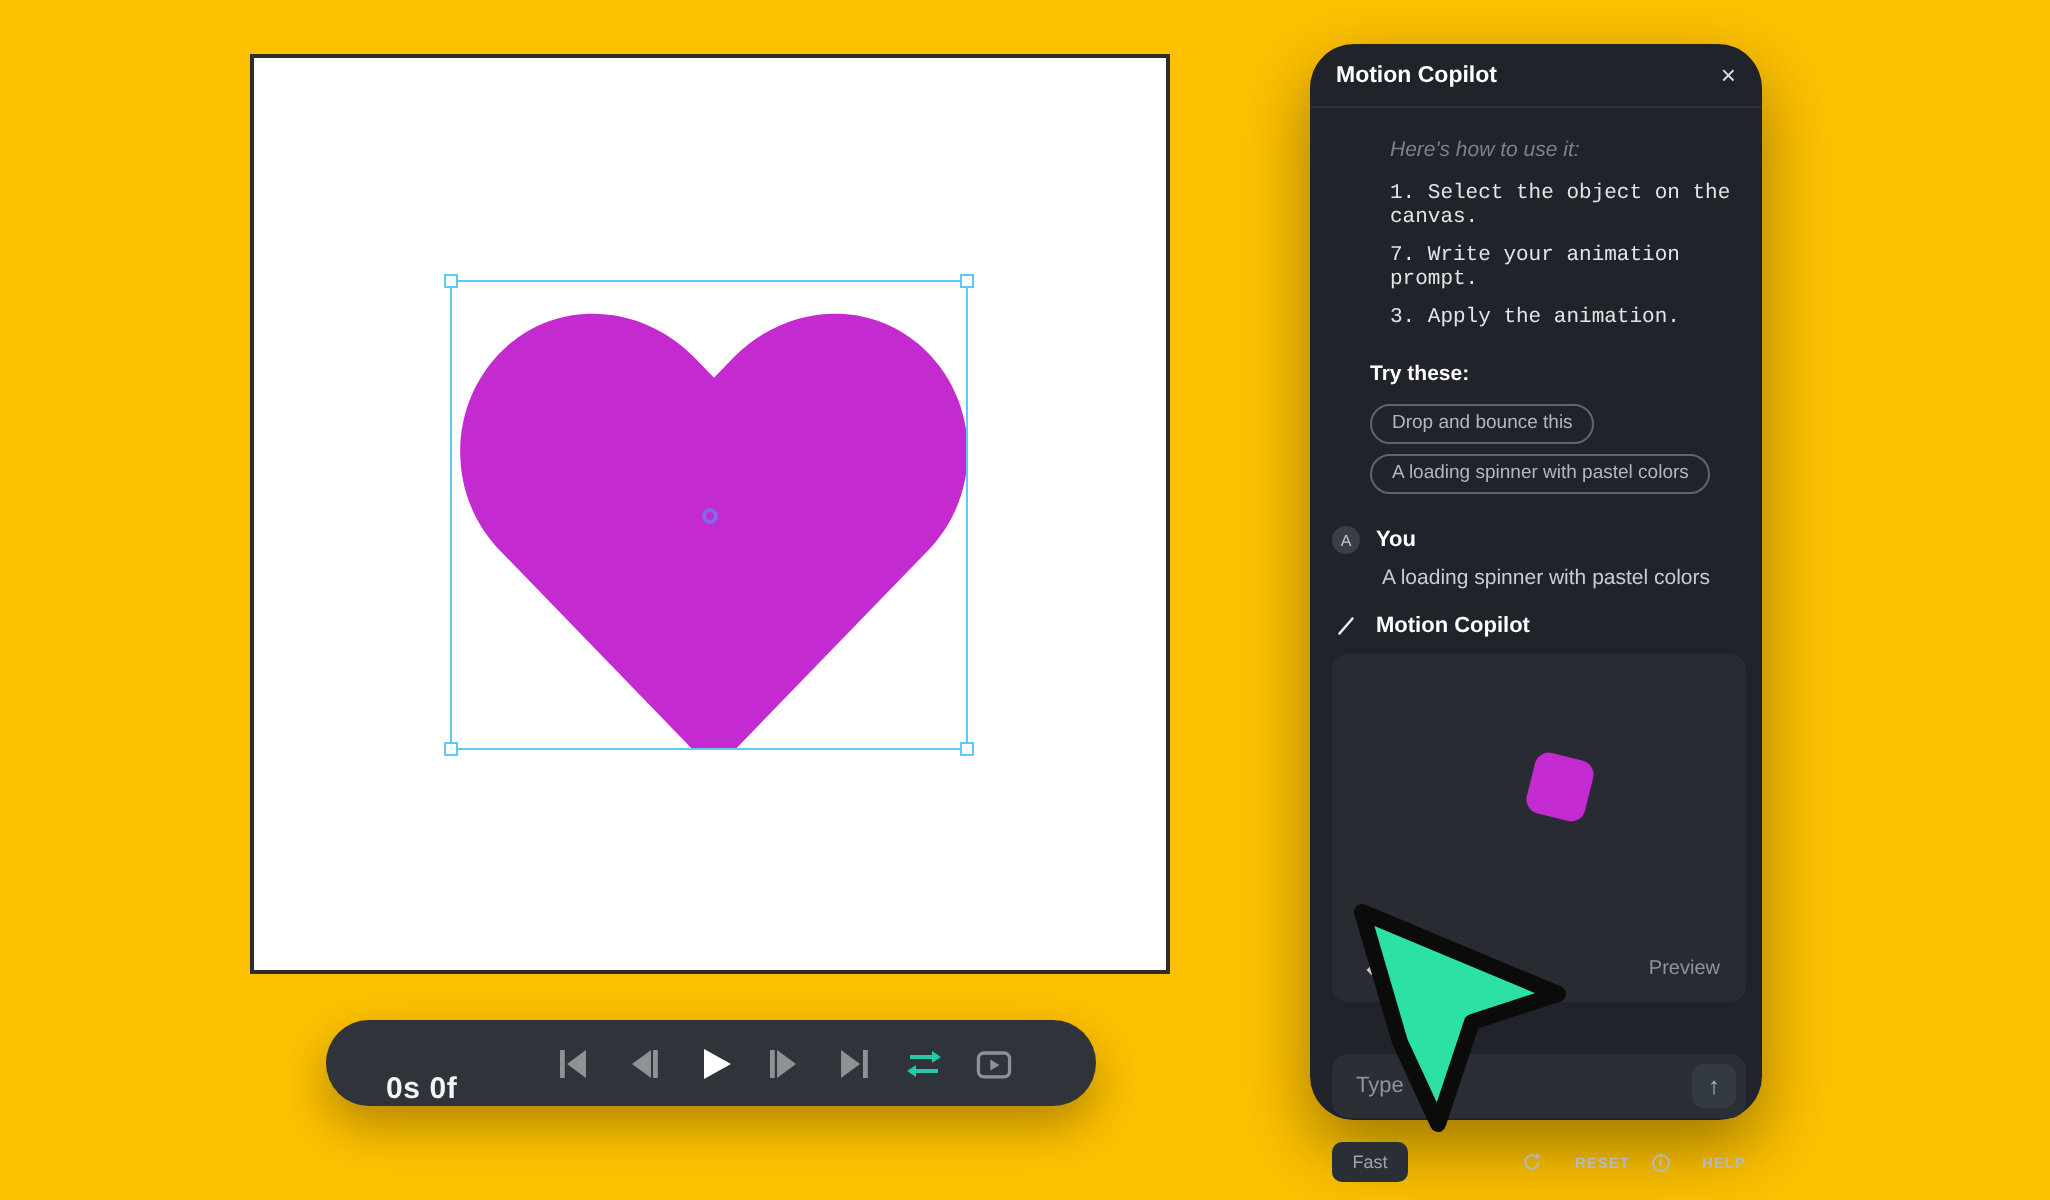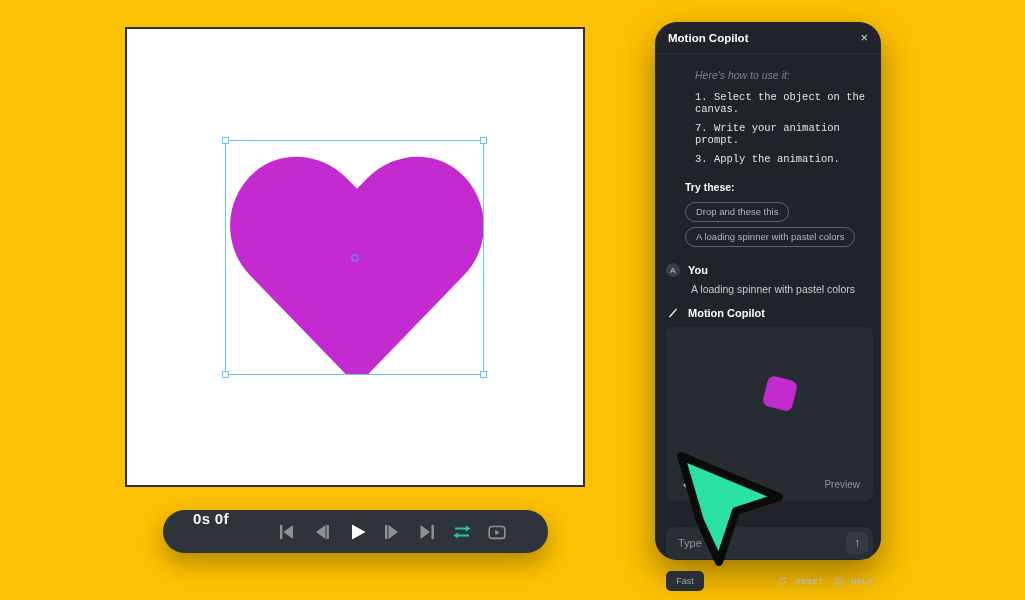--- a/index.html
+++ b/index.html
@@ -20,21 +20,21 @@
   .handle{position:absolute;width:7px;height:7px;background:#ffffff;
     border:1.5px solid var(--selection_blue,#5FC9F8);box-sizing:border-box;}
   .handle.tl{left:-4px;top:-4px}.handle.tr{right:-4px;top:-4px}
   .handle.bl{left:-4px;bottom:-4px}.handle.br{right:-4px;bottom:-4px}
   .anchor{position:absolute;left:50%;top:50%;width:8px;height:8px;margin:-4px 0 0 -4px;
     border:2px solid var(--anchor_purple,#7E6BF2);border-radius:50%;box-sizing:border-box;}
 
   
   .playbar{position:absolute;left:163px;top:510px;width:385px;height:43px;
     border-radius:22px;background:var(--playbar_bg,#2F343B);
-    box-shadow:0 10px 24px rgba(0,0,0,.30);display:flex;align-items:flex-start;}
+    box-shadow:0 10px 24px rgba(0,0,0,.30);display:flex;align-items:flex-end;}
   .pb-time{margin-left:30px;font-size:15px;font-weight:bold;color:#F3F4F6;letter-spacing:.3px;}
   .pb-buttons{position:absolute;left:112px;top:0;height:43px;display:flex;gap:11px;align-items:center;}
   .pb-btn{width:24px;height:24px;display:flex;align-items:center;justify-content:center;color:var(--icon_gray,#8E9196);}
   .pb-btn.play{color:#ffffff;}
   .pb-btn.loop{color:var(--loop_teal,#24C8A6);}
   .pb-btn svg{display:block;}
 
   
   .panel{position:absolute;left:655px;top:22px;width:226px;height:538px;
     background:var(--panel_bg,#202329);border-radius:22px;
@@ -69,21 +69,21 @@
   .prompt-row{margin-top:26px;position:relative;}
   .prompt-input{width:100%;height:32px;box-sizing:border-box;background:#2a2e35;border:none;
     border-radius:8px;padding:0 36px 0 12px;color:#e8eaed;font-size:11px;outline:none;}
   .prompt-input::placeholder{color:#8e949b;}
   .send-btn{position:absolute;right:5px;top:5px;width:22px;height:22px;border-radius:6px;
     background:#343a42;color:#aeb3ba;font-size:12px;display:flex;align-items:center;justify-content:center;}
   .panel-footer{margin-top:12px;display:flex;align-items:center;}
   .speed-chip{min-width:38px;height:20px;background:#2a2e35;border-radius:5px;color:#9ea4ab;
     font-size:9px;display:flex;align-items:center;justify-content:center;padding:0 6px;box-sizing:border-box;}
   .footer-right{margin-left:auto;display:flex;gap:11px;align-items:center;}
-  .footer-btn{display:flex;gap:8px;align-items:flex-end;color:#b4b9bf;font-size:7.5px;
+  .footer-btn{display:flex;gap:16px;align-items:flex-end;color:#b4b9bf;font-size:7.5px;
     font-weight:bold;letter-spacing:.5px;}
   .help-circle{width:9px;height:9px;border:1px solid #b4b9bf;border-radius:50%;
     font-size:6.5px;font-weight:bold;display:flex;align-items:center;justify-content:center;box-sizing:border-box;}
 
   
   .cursor-svg{position:absolute;left:660px;top:440px;width:140px;height:140px;pointer-events:none;}
 </style>
 </head>
 <body>
 
@@ -158,21 +158,21 @@
     </div>
     <div class="panel-body">
       <div class="howto">Here's how to use it:</div>
       <div class="steps">
         <div>1. Select the object on the canvas.</div>
         <div>7. Write your animation prompt.</div>
         <div>3. Apply the animation.</div>
       </div>
       <div class="try-heading">Try these:</div>
       <div class="pills">
-        <button class="pill">Drop and these this</button>
+        <button class="pill">Drop and bounce this</button>
         <button class="pill">A loading spinner with pastel colors</button>
       </div>
 
       <div class="chat">
         <div class="chat-row">
           <span class="avatar">A</span>
           <span class="chat-label">You</span>
         </div>
         <div class="chat-msg">A loading spinner with pastel colors</div>
         <div class="chat-row copilot-row">

